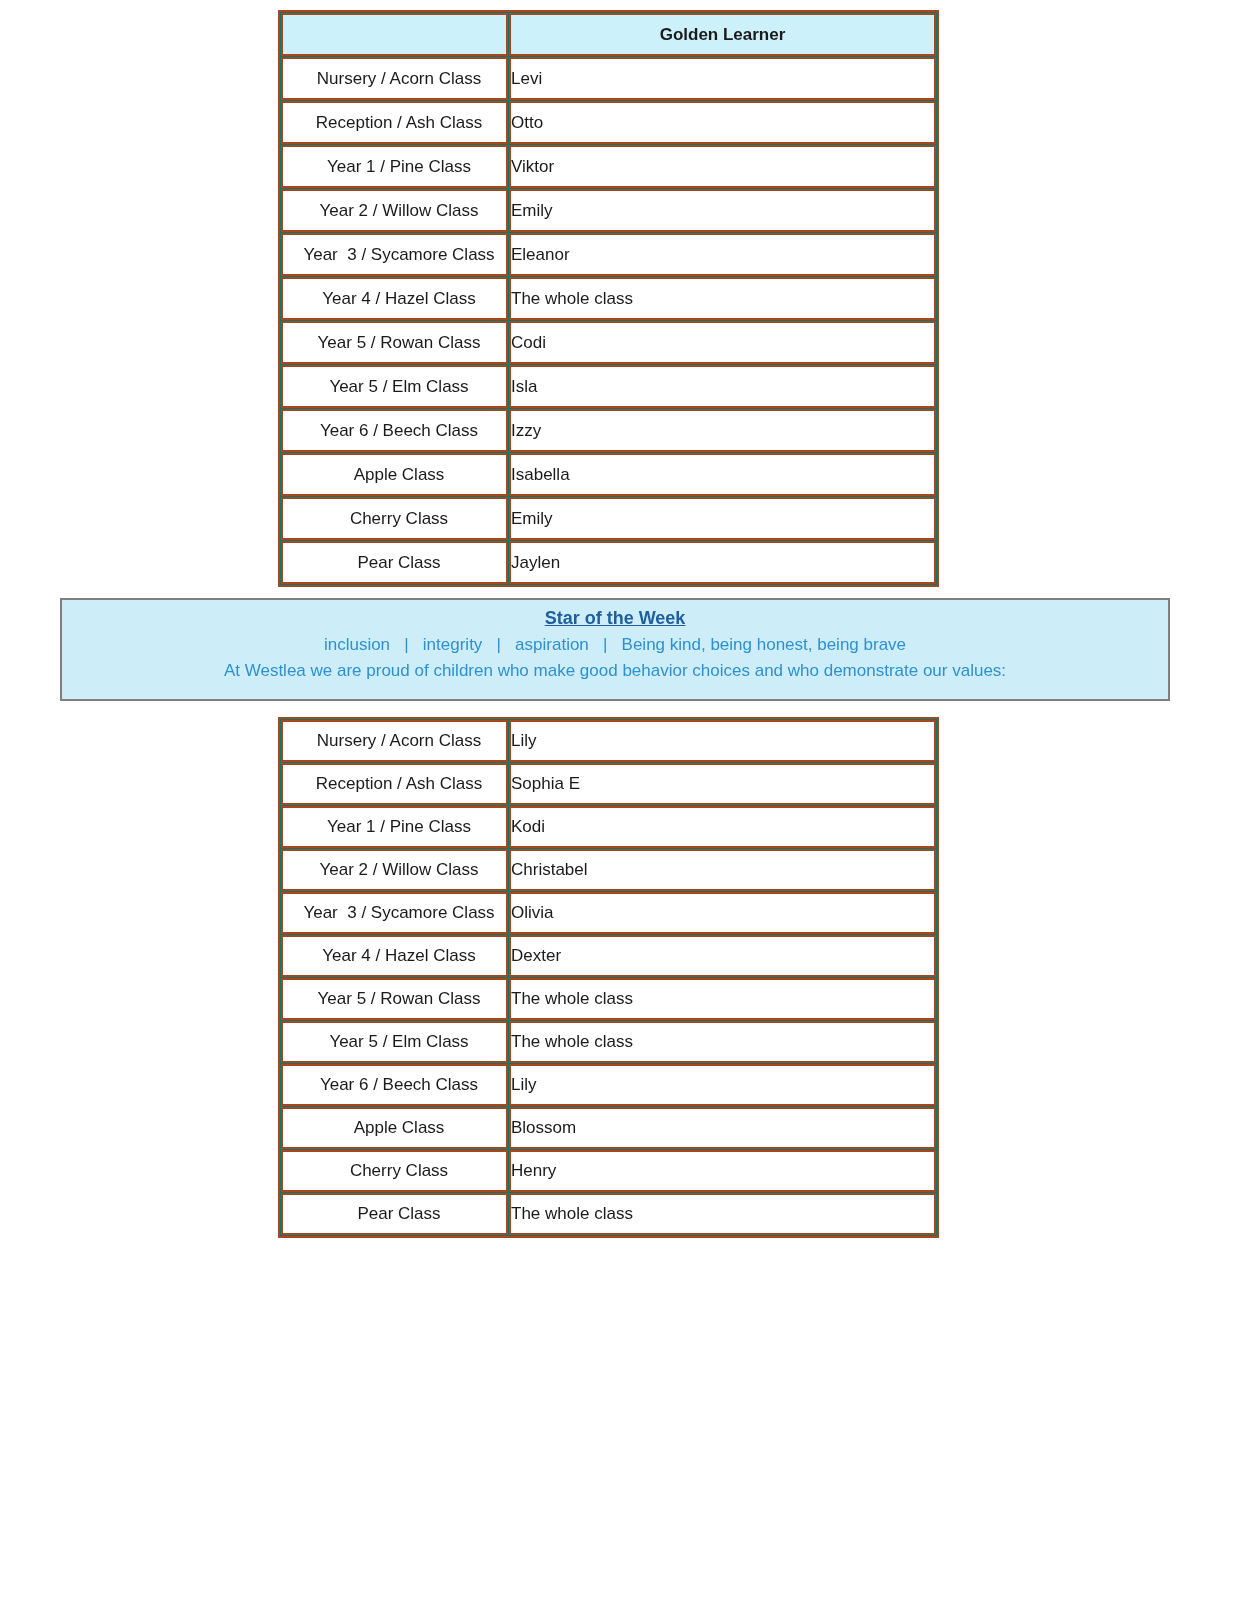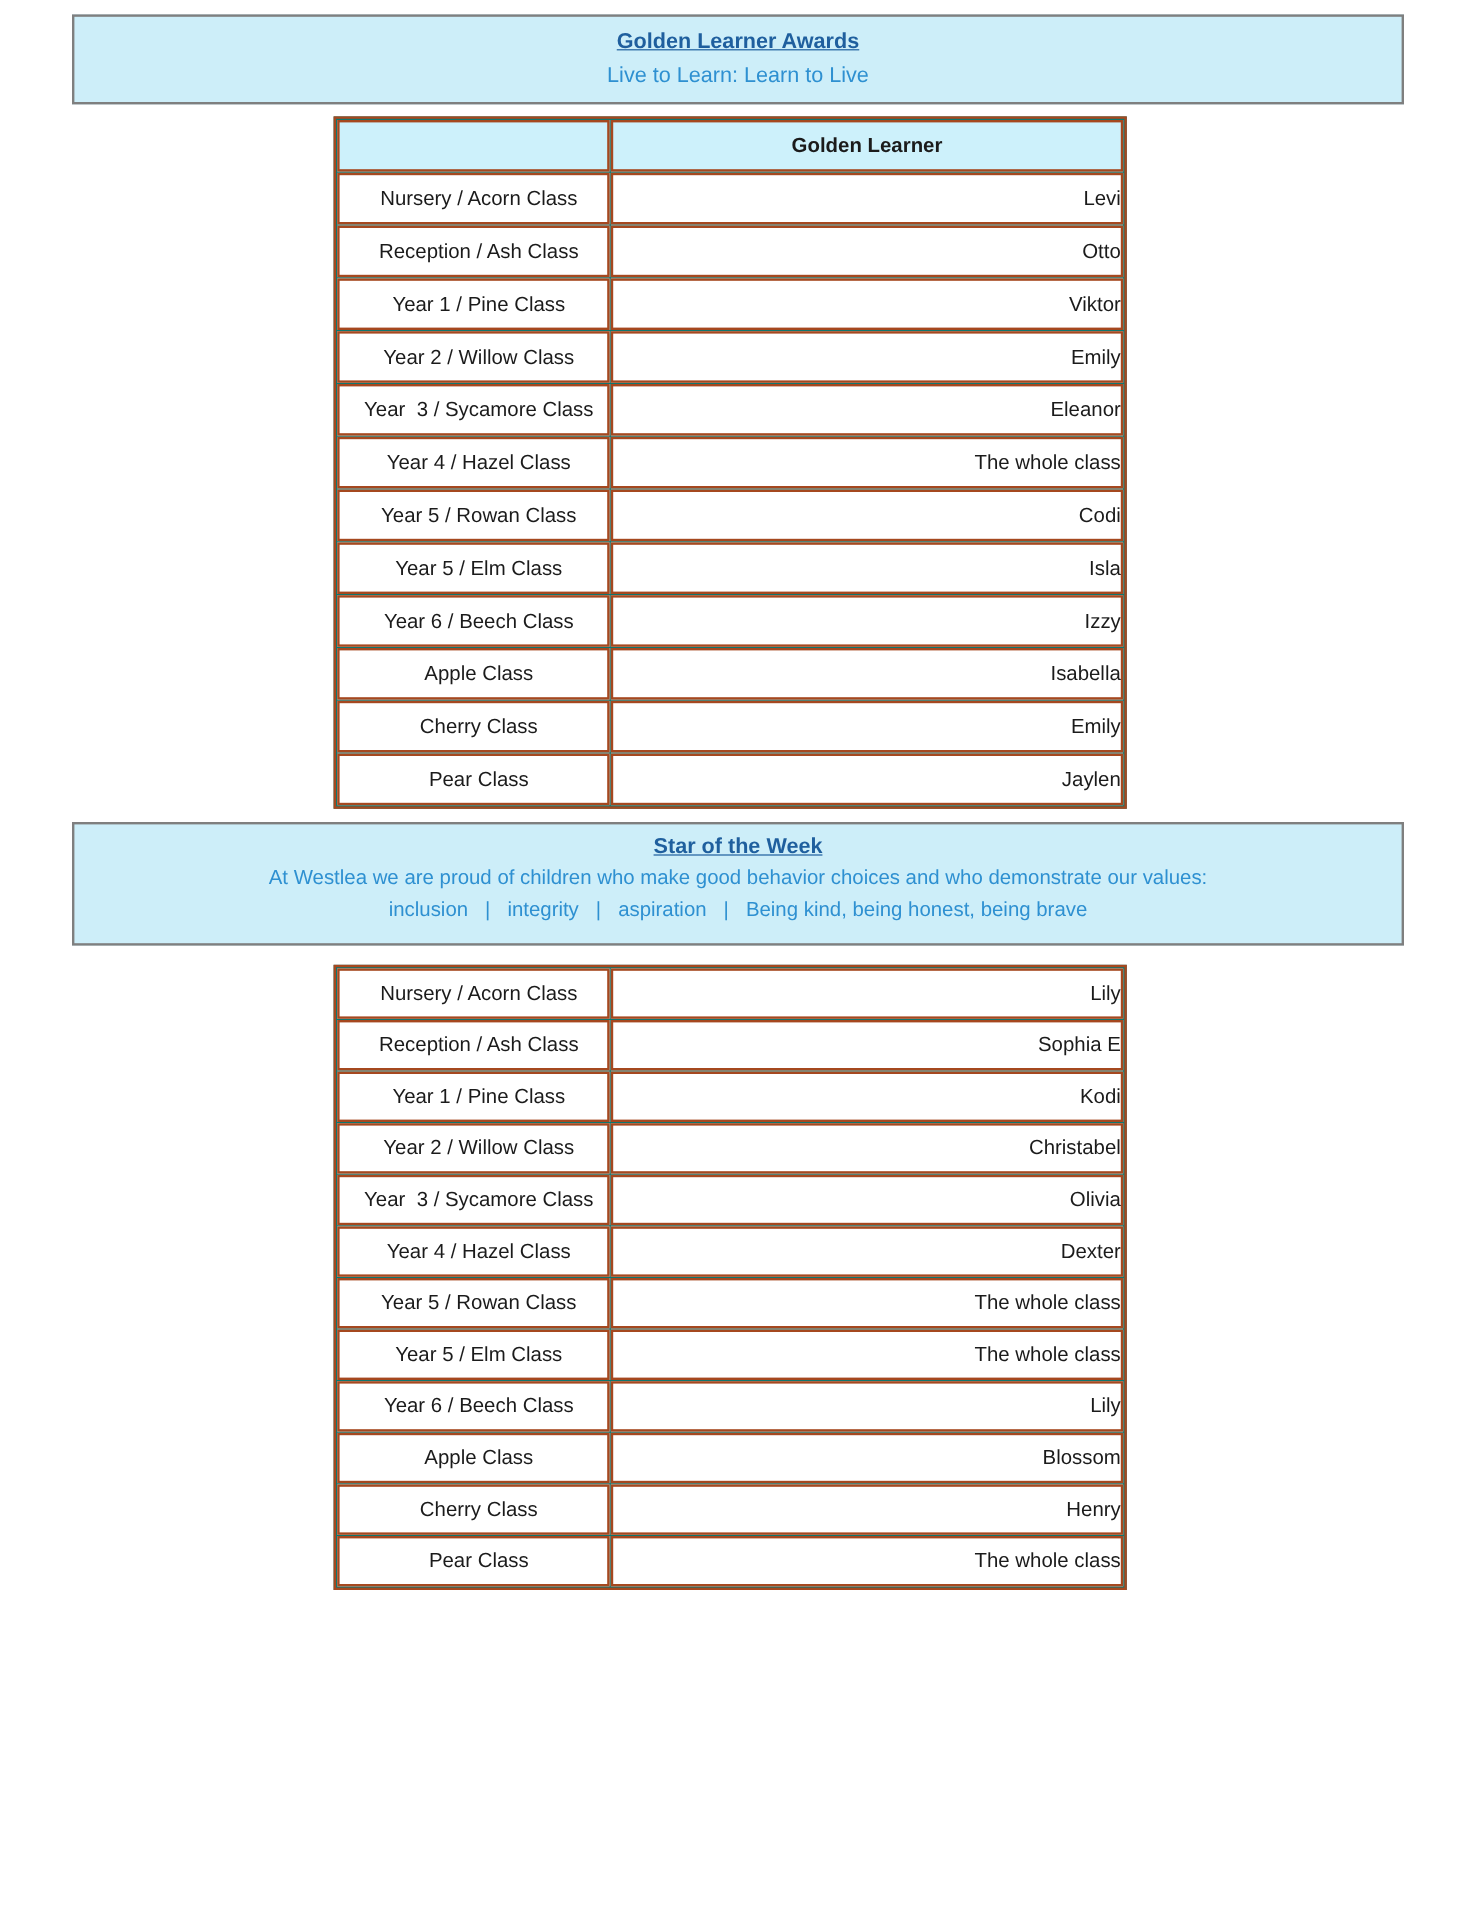--- a/index.html
+++ b/index.html
@@ -73,32 +73,28 @@
     height: 43px;
     font-size: 17px;
     color: #1b1b1b;
     background: #ffffff;
     white-space: pre-wrap;
   }
   .t2 td { height: 42px; }
   .awards-table th { background: #cdf1fb; font-weight: bold; text-align: center; }
   .col-class { width: 227px; text-align: center; padding-left: 9px; }
   th.col-class { padding-left: 0; }
-  .col-name { width: 427px; text-align: right; }
+  .col-name { width: 427px; text-align: left; }
 </style>
 </head>
 <body>
 
 <div class="page">
 
 
-  <div class="banner section-banner">
-    <div class="section-heading">Golden Learner Awards</div>
-    <div class="section-sub">Live to Learn: Learn to Live</div>
-  </div>
 
   <table class="awards-table t1">
     <thead>
       <tr>
         <th class="col-class"></th>
         <th class="col-name">Golden Learner</th>
       </tr>
     </thead>
     <tbody>
 
@@ -159,22 +155,22 @@
 
         <tr>
           <td class="col-class">Pear Class</td>
           <td class="col-name">Jaylen</td>
         </tr>
       </tbody>
   </table>
 
   <div class="banner star-banner">
     <div class="section-heading">Star of the Week</div>
+    <div class="section-sub">inclusion   |   integrity   |   aspiration   |   Being kind, being honest, being brave</div>
     <div class="section-sub">At Westlea we are proud of children who make good behavior choices and who demonstrate our values:</div>
-    <div class="section-sub">inclusion   |   integrity   |   aspiration   |   Being kind, being honest, being brave</div>
   </div>
 
   <table class="awards-table t2">
     <tbody>
 
         <tr>
           <td class="col-class">Nursery / Acorn Class</td>
           <td class="col-name">Lily</td>
         </tr>
 

